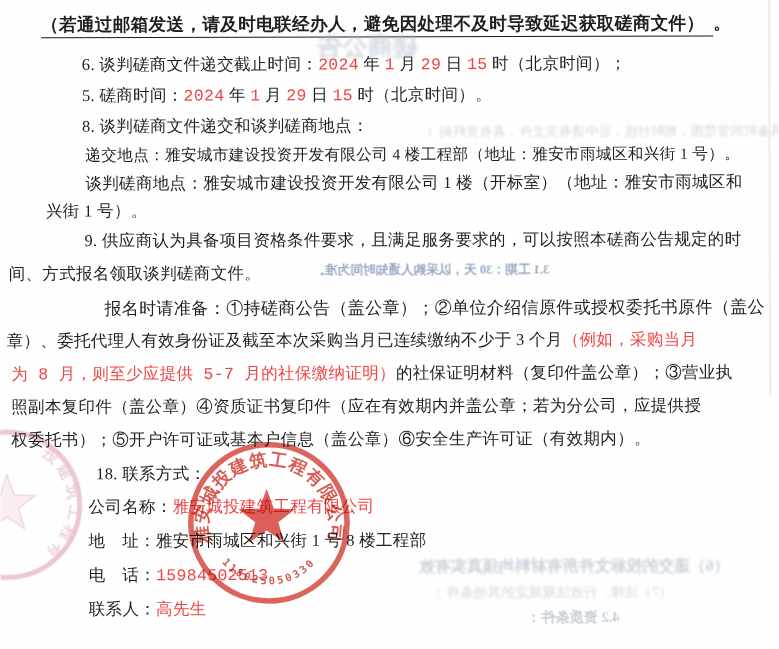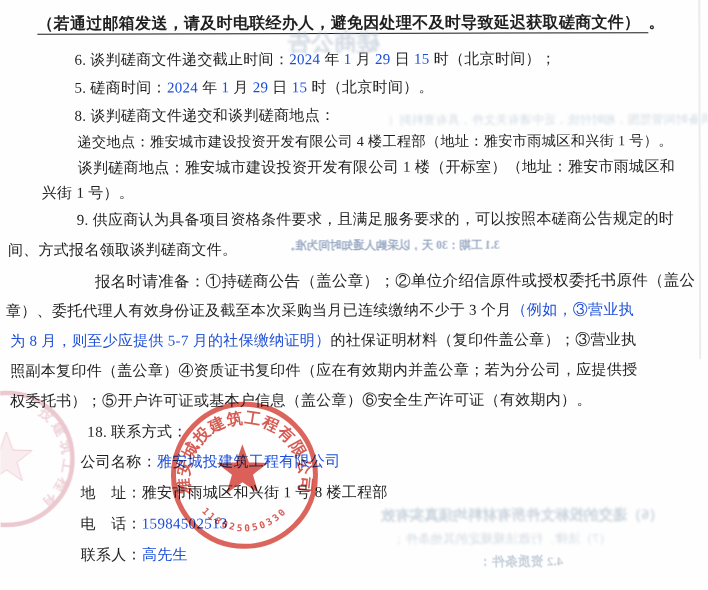--- a/index.html
+++ b/index.html
@@ -9,21 +9,21 @@
     font-family:"Liberation Serif","DejaVu Serif",serif;
   }
   #page{
     position:absolute;left:0;top:0;width:708px;height:590px;overflow:hidden;
     transform:rotate(-0.15deg);
   }
   .line{
     position:absolute;white-space:nowrap;color:#1f1f1f;
     font-size:15px;line-height:1.25;letter-spacing:0.3px;
   }
-  .line .gray{color:#1d4ed8;}
+  .line .gray{color:#ef4444;font-family:Liberation Mono, monospace;}
   .line .u{border-bottom:1.7px solid #1b1b1b;padding-bottom:2px;padding-right:8px;}
   .line.bold{font-weight:700;}
   .ghost{
     position:absolute;white-space:nowrap;transform:scaleX(-1);
     pointer-events:none;
   }
   .edge-shadow{
     position:absolute;top:0;width:2px;height:360px;background:#ececec;
   }
   .stamp{position:absolute;mix-blend-mode:multiply;}
@@ -38,21 +38,21 @@
       <div class="line bold" style="left: 38px; top: 13px; font-size: 16px;"><span class="u">（若通过邮箱发送，请及时电联经办人，避免因处理不及时导致延迟获取磋商文件）</span><span>。</span></div>
       <div class="line" style="left: 75px; top: 50px;"><span>6. 谈判磋商文件递交截止时间：</span><span class="gray">2024</span><span> 年 </span><span class="gray">1</span><span> 月 </span><span class="gray">29</span><span> 日 </span><span class="gray">15</span><span> 时（北京时间）；</span></div>
       <div class="line" style="left: 75px; top: 78px;"><span>5. 磋商时间：</span><span class="gray">2024</span><span> 年 </span><span class="gray">1</span><span> 月 </span><span class="gray">29</span><span> 日 </span><span class="gray">15</span><span> 时（北京时间）。</span></div>
       <div class="line" style="left: 75px; top: 106px; font-family: Liberation Serif, serif;"><span>8. 谈判磋商文件递交和谈判磋商地点：</span></div>
       <div class="line" style="left: 78px; top: 133px; font-size: 14.2px;"><span>递交地点：雅安城市建设投资开发有限公司 4 楼工程部（地址：雅安市雨城区和兴街 1 号）。</span></div>
       <div class="line" style="left: 78px; top: 158px;"><span>谈判磋商地点：雅安城市建设投资开发有限公司 1 楼（开标室）（地址：雅安市雨城区和</span></div>
       <div class="line" style="left: 42px; top: 183px; text-align: right;"><span>兴街 1 号）。</span></div>
       <div class="line" style="left: 77px; top: 210px;"><span>9. 供应商认为具备项目资格条件要求，且满足服务要求的，可以按照本磋商公告规定的时</span></div>
       <div class="line" style="left: 8px; top: 240px; text-align: right;"><span>间、方式报名领取谈判磋商文件。</span></div>
       <div class="line" style="left: 95px; top: 271px; font-size: 15.5px;"><span>报名时请准备：①持磋商公告（盖公章）；②单位介绍信原件或授权委托书原件（盖公</span></div>
-      <div class="line" style="left: 6px; top: 301px;"><span>章）、委托代理人有效身份证及截至本次采购当月已连续缴纳不少于 3 个月</span><span class="gray">（例如，③营业执</span></div>
+      <div class="line" style="left: 6px; top: 301px;"><span>章）、委托代理人有效身份证及截至本次采购当月已连续缴纳不少于 3 个月</span><span class="gray">（例如，采购当月</span></div>
       <div class="line" style="left: 10px; top: 331px;"><span class="gray">为 8 月，则至少应提供 5-7 月的社保缴纳证明）</span><span>的社保证明材料（复印件盖公章）；③营业执</span></div>
       <div class="line" style="left: 10px; top: 361px;"><span>照副本复印件（盖公章）④资质证书复印件（应在有效期内并盖公章；若为分公司，应提供授</span></div>
       <div class="line" style="left: 10px; top: 391px;"><span>权委托书）；⑤开户许可证或基本户信息（盖公章）⑥安全生产许可证（有效期内）。</span></div>
       <div class="line" style="left: 87px; top: 422px;"><span>18. 联系方式：</span></div>
       <div class="line" style="left: 80px; top: 452px;"><span>公司名称：</span><span class="gray">雅安城投建筑工程有限公司</span></div>
       <div class="line" style="left: 80px; top: 483px;"><span>地　址：雅安市雨城区和兴街 1 号 8 楼工程部</span></div>
       <div class="line" style="left: 80px; top: 514px;"><span>电　话：</span><span class="gray">15984502513</span></div>
       <div class="line" style="left: 80px; top: 545px;"><span>联系人：</span><span class="gray">高先生</span></div>
     </div>
   <div id="doc-ghosts">

